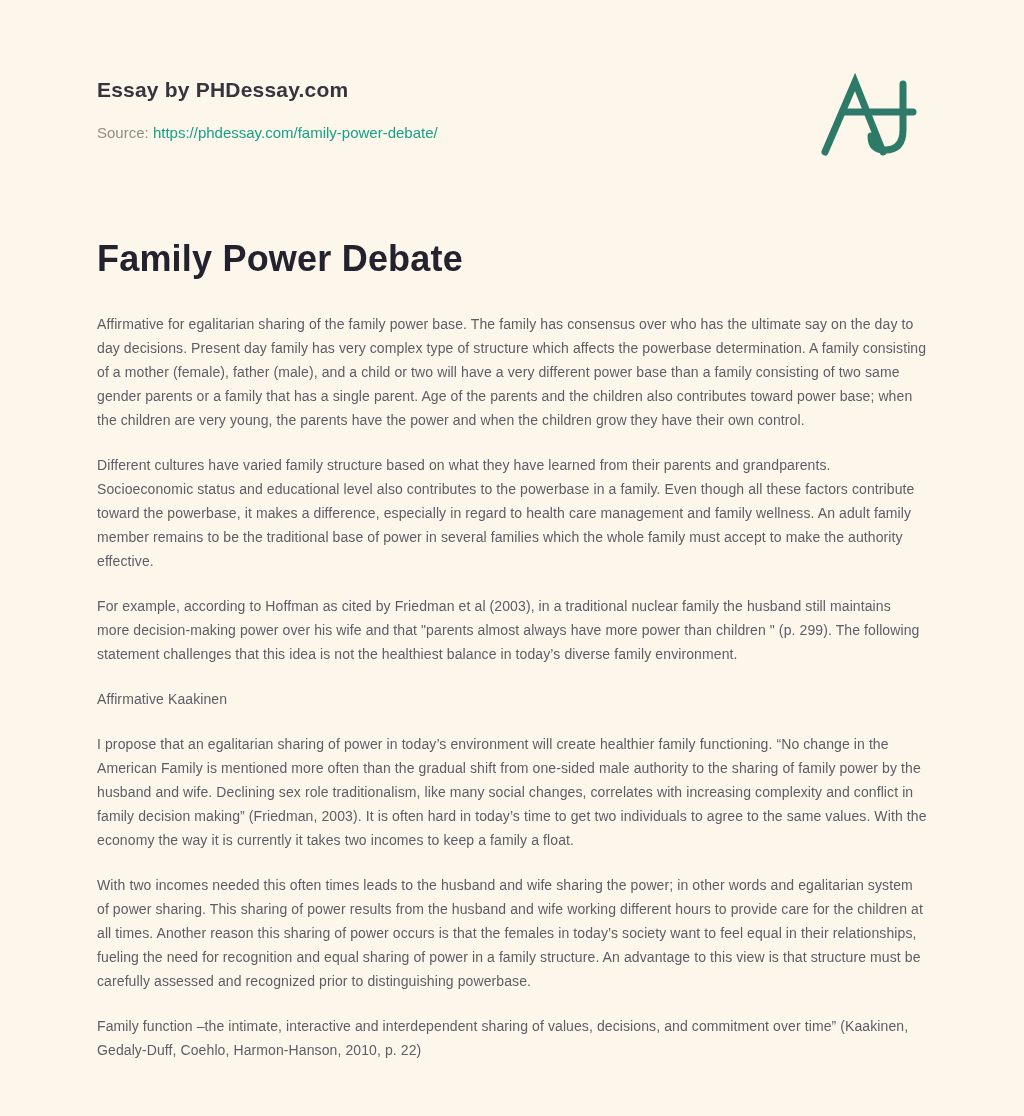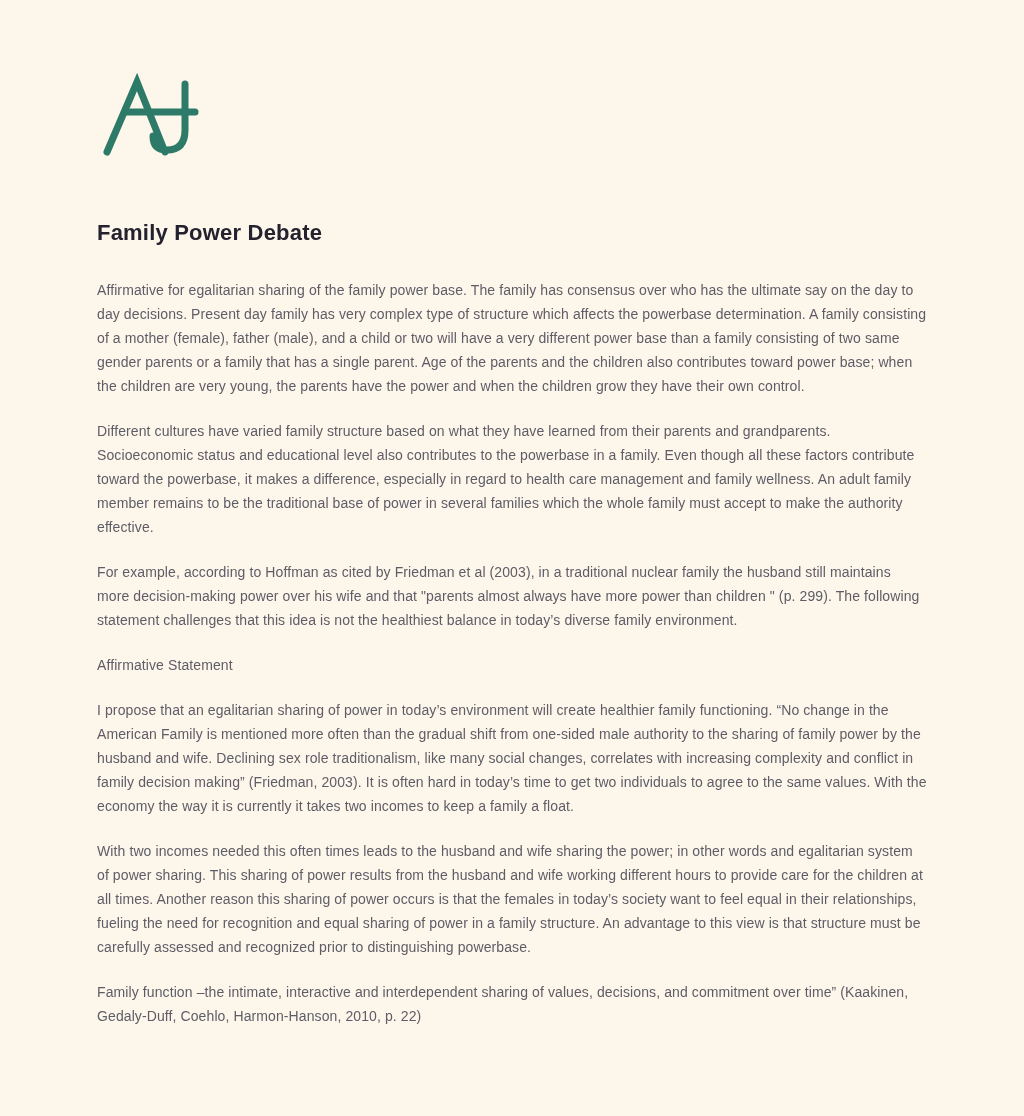--- a/index.html
+++ b/index.html
@@ -49,22 +49,22 @@
   }
 
   .logo {
     width: 112px;
     height: 92px;
     margin-top: -4px;
     flex: 0 0 auto;
   }
 
   .essay-title {
-    margin-top: 60px;
-    font-size: 22px;
+    margin-top: 78px;
+    font-size: 36px;
     font-weight: 700;
     color: #23222e;
     letter-spacing: 0.2px;
   }
 
   .essay-body {
     margin-top: 32px;
   }
 
   .essay-body p {
@@ -75,36 +75,43 @@
     letter-spacing: 0.1px;
   }
 </style>
 </head>
 <body>
 
 <div class="page">
   <div class="content">
 
     <div class="header-row">
+      <div>
+        <div class="byline">Essay by PHDessay.com</div>
+        <div class="source-line">
+          <span>Source:</span>
+          <a href="#">https://phdessay.com/family-power-debate/</a>
+        </div>
+      </div>
 
       <svg class="logo" viewBox="0 0 112 92" aria-hidden="true">
         <g fill="none" stroke="#2d7a68" stroke-width="7" stroke-linecap="round">
           <path d="M10 84 L40 14 L68 84"></path>
           <path d="M28 44 L98 44"></path>
           <path d="M88 16 L88 62 Q88 82 70 82 Q56 82 56 68"></path>
         </g>
       </svg>
     </div>
 
     <h1 class="essay-title">Family Power Debate</h1>
 
     <div class="essay-body">
         <p>Affirmative for egalitarian sharing of the family power base. The family has consensus over who has the ultimate say on the day to day decisions. Present day family has very complex type of structure which affects the powerbase determination. A family consisting of a mother (female), father (male), and a child or two will have a very different power base than a family consisting of two same gender parents or a family that has a single parent. Age of the parents and the children also contributes toward power base; when the children are very young, the parents have the power and when the children grow they have their own control.</p>
         <p>Different cultures have varied family structure based on what they have learned from their parents and grandparents. Socioeconomic status and educational level also contributes to the powerbase in a family. Even though all these factors contribute toward the powerbase, it makes a difference, especially in regard to health care management and family wellness. An adult family member remains to be the traditional base of power in several families which the whole family must accept to make the authority effective.</p>
         <p>For example, according to Hoffman as cited by Friedman et al (2003), in a traditional nuclear family the husband still maintains more decision-making power over his wife and that "parents almost always have more power than children " (p. 299). The following statement challenges that this idea is not the healthiest balance in today’s diverse family environment.</p>
-        <p>Affirmative Statement</p>
+        <p>Affirmative Kaakinen</p>
         <p>I propose that an egalitarian sharing of power in today’s environment will create healthier family functioning. “No change in the American Family is mentioned more often than the gradual shift from one-sided male authority to the sharing of family power by the husband and wife. Declining sex role traditionalism, like many social changes, correlates with increasing complexity and conflict in family decision making” (Friedman, 2003). It is often hard in today’s time to get two individuals to agree to the same values. With the economy the way it is currently it takes two incomes to keep a family a float.</p>
         <p>With two incomes needed this often times leads to the husband and wife sharing the power; in other words and egalitarian system of power sharing. This sharing of power results from the husband and wife working different hours to provide care for the children at all times. Another reason this sharing of power occurs is that the females in today’s society want to feel equal in their relationships, fueling the need for recognition and equal sharing of power in a family structure. An advantage to this view is that structure must be carefully assessed and recognized prior to distinguishing powerbase.</p>
         <p>Family function –the intimate, interactive and interdependent sharing of values, decisions, and commitment over time” (Kaakinen, Gedaly-Duff, Coehlo, Harmon-Hanson, 2010, p. 22)</p>
       </div>
 
   </div>
 </div>
 
 </body></html>

